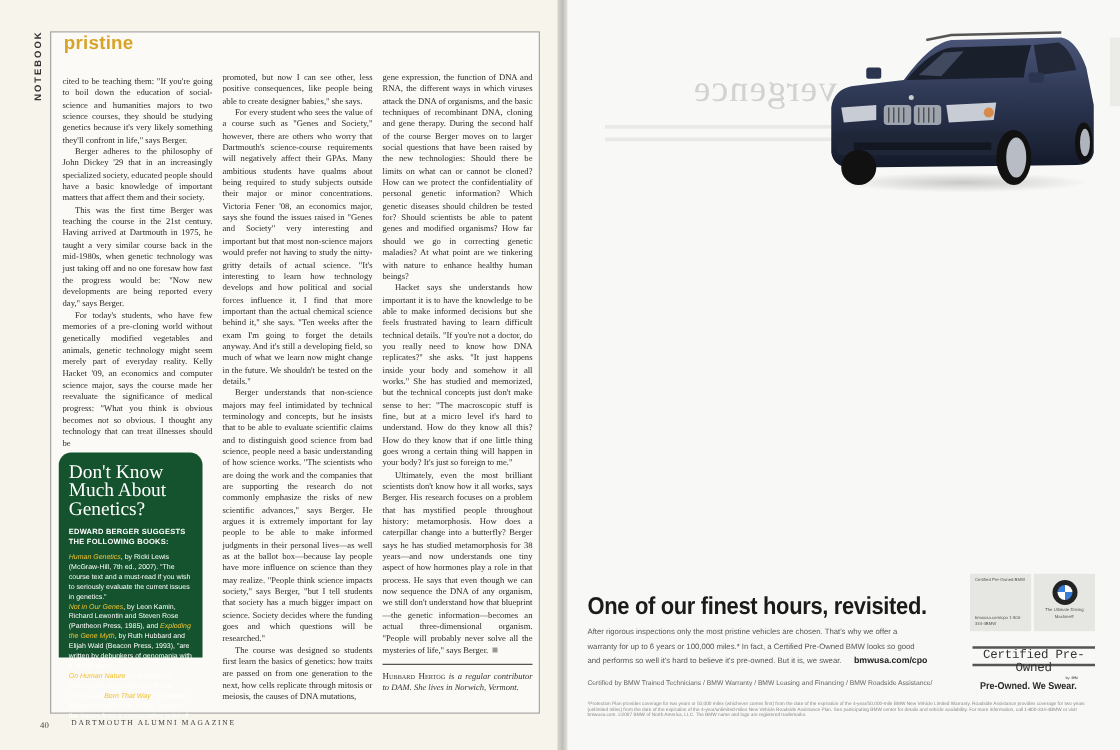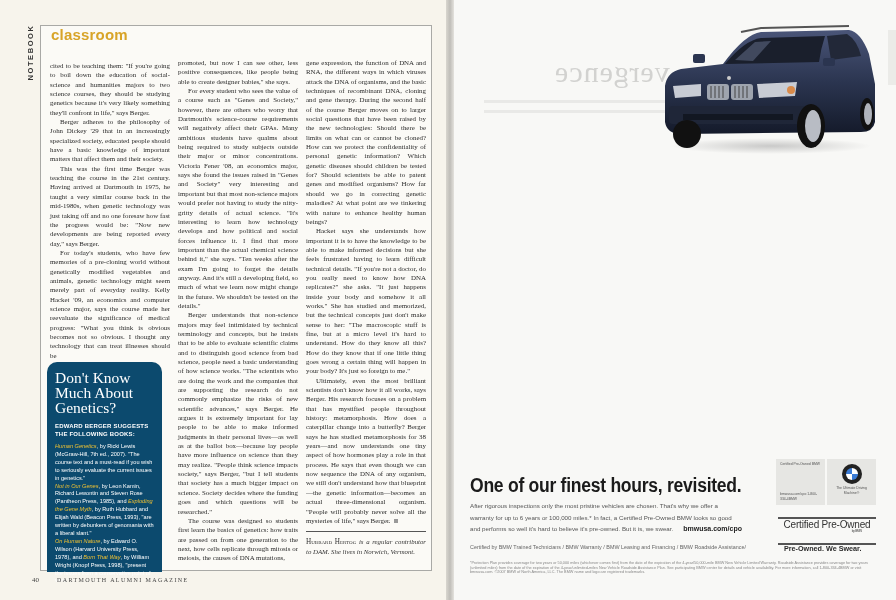--- a/index.html
+++ b/index.html
@@ -36,22 +36,22 @@
     font-size: 6.9px; line-height: 9.35px; text-align: justify; color: #2a2a2a;
     hyphens: auto;
   }
   .col p { text-indent: 10px; }
   .col p.first { text-indent: 0; }
   .col1 { left: 50px; }
   .col2 { left: 178px; top: 58px; }
   .col3 { left: 306px; top: 58px; }
 
   .sidebar-box {
-    position: absolute; left: 47px; top: 362px; width: 115px; height: 210px;
-    background: #0c4a6e; border-radius: 10px 10px 0 0; color: #fff;
+    position: absolute; left: 47px; top: 362px; width: 115px; height: 164px;
+    background: #14532d; border-radius: 10px 10px 0 0; color: #fff;
     padding: 8px 7px 6px 8px;
   }
   .sidebar-title {
     font-family: "Liberation Serif", serif; font-size: 15.5px; line-height: 15px;
     color: #fff; margin-bottom: 7px;
   }
   .sidebar-sub {
     font-family: "Liberation Sans", sans-serif; font-size: 6px; line-height: 8px;
     font-weight: bold; color: #fff; margin-bottom: 5px; letter-spacing: 0.2px;
   }
@@ -65,21 +65,21 @@
   .endmark { display: inline-block; width: 4px; height: 4px; background: #999; margin-left: 3px; }
   .byline-rule { height: 1px; background: #555; margin: 6px 0 5px; }
   .byline {
     font-size: 6.8px; line-height: 9px; font-style: italic; color: #333; text-indent: 0 !important;
   }
   .byline .smallcaps { font-style: normal; font-variant: small-caps; font-size: 7.2px; }
 
   .footer-left {
     position: absolute; left: 32px; top: 576px;
     font-size: 6px; letter-spacing: 1.4px; color: #444;
-    display: flex; gap: 18px; align-items: center;
+    display: flex; gap: 18px; align-items: flex-start;
   }
   .footer-left .pagenum { letter-spacing: 0; font-size: 7px; }
 
   
   .gutter { position: absolute; left: 446px; top: 0; width: 8px; height: 600px;
     background: linear-gradient(to right, #d9d6cf, #bfbdb8 50%, #e4e2dd); }
 
   
   .page-right {
     position: absolute; left: 454px; top: 0; width: 442px; height: 600px;
@@ -129,23 +129,23 @@
   }
   .bmw-roundel {
     width: 20px; height: 20px; border-radius: 50%; background: #222;
     margin: 2px auto 2px; position: relative; overflow: hidden;
   }
   .bmw-roundel .inner {
     position: absolute; left: 4px; top: 4px; width: 12px; height: 12px; border-radius: 50%;
     background: conic-gradient(#fff 0 25%, #3a7bd5 25% 50%, #fff 50% 75%, #3a7bd5 75% 100%);
   }
   .cpo-logo {
-    position: absolute; left: 324px; top: 517px; width: 98px; height: 28px;
+    position: absolute; left: 324px; top: 517px; width: 98px; height: 16px;
     border-top: 2px solid #555; border-bottom: 2px solid #555;
-    font-family: Liberation Sans, sans-serif; font-size: 10px; color: #333;
+    font-family: Liberation Mono, monospace; font-size: 10px; color: #333;
     text-align: center; line-height: 11px; letter-spacing: -0.2px;
   }
   .cpo-logo .byline-bmw { display: block; font-size: 3px; line-height: 3px; text-align: right; padding-right: 14px; }
   .tagline {
     position: absolute; left: 330px; top: 544px;
     font-family: "Liberation Sans", sans-serif; font-weight: bold; font-size: 8px; color: #2a2a2a;
     transform: scaleX(0.9); transform-origin: left;
   }
   .right-edge-tab {
     position: absolute; right: 0; top: 30px; width: 8px; height: 55px; background: #ebebe8;
@@ -154,21 +154,21 @@
 </head>
 <body>
 
 <div class="spread">
 
   <div class="page-left">
     <div class="notebook-tab">
       <span>NOTEBOOK</span>
     </div>
     <div class="frame"></div>
-    <div class="section-title">classroom</div>
+    <div class="section-title">pristine</div>
 
     <div class="col col1">
       <p class="first">cited to be teaching them: "If you're going to boil down the education of social-science and humanities majors to two science courses, they should be studying genetics because it's very likely something they'll confront in life," says Berger.</p>
       <p>Berger adheres to the philosophy of John Dickey '29 that in an increasingly specialized society, educated people should have a basic knowledge of important matters that affect them and their society.</p>
       <p>This was the first time Berger was teaching the course in the 21st century. Having arrived at Dartmouth in 1975, he taught a very similar course back in the mid-1980s, when genetic technology was just taking off and no one foresaw how fast the progress would be: "Now new developments are being reported every day," says Berger.</p>
       <p>For today's students, who have few memories of a pre-cloning world without genetically modified vegetables and animals, genetic technology might seem merely part of everyday reality. Kelly Hacket '09, an economics and computer science major, says the course made her reevaluate the significance of medical progress: "What you think is obvious becomes not so obvious. I thought any technology that can treat illnesses should be</p>
     </div>
 
     <div class="sidebar-box">
       <div class="sidebar-title">Don't Know Much About Genetics?</div>

